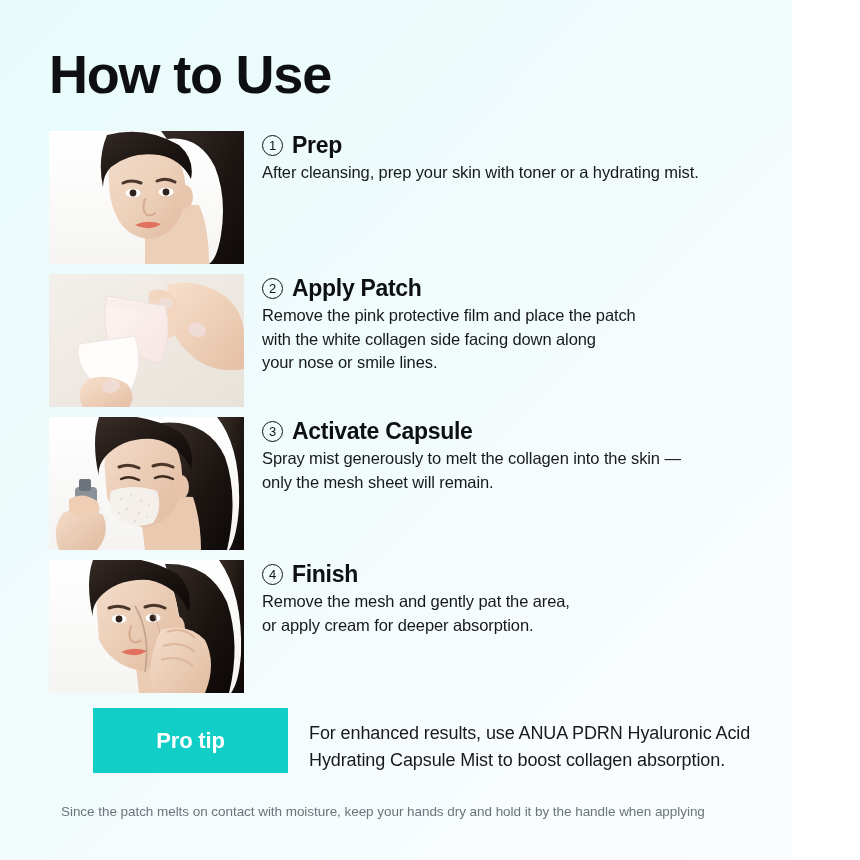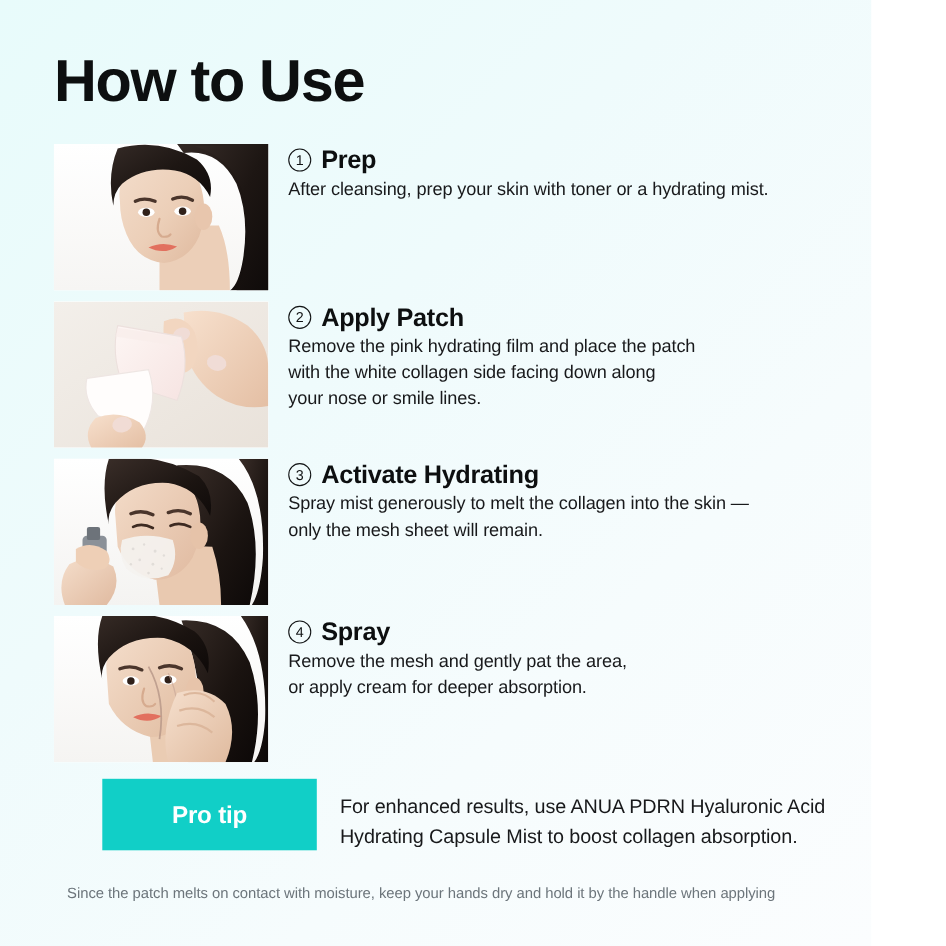--- a/index.html
+++ b/index.html
@@ -225,21 +225,21 @@
           <path d="M38 106 Q58 98 78 110 Q88 122 80 133 L34 133 Q26 118 38 106 Z" fill="url(#skin2)"></path>
           <ellipse cx="62" cy="112" rx="9" ry="7" fill="#f1dcd5" transform="rotate(-10 62 112)"></ellipse>
           <path d="M58 24 L114 33 L110 40 L56 32 Z" fill="#f8ecea" opacity="0.7"></path>
         </svg>
       </div>
       <div class="step-body">
         <div class="step-head">
           <span class="step-num">2</span>
           <span class="step-title">Apply Patch</span>
         </div>
-        <div class="step-desc">Remove the pink hydrating film and place the patch
+        <div class="step-desc">Remove the pink protective film and place the patch
 with the white collagen side facing down along
 your nose or smile lines.</div>
       </div>
     </div>
 
     <div class="step">
       <div class="thumb">
         <svg viewBox="0 0 195 133" preserveAspectRatio="xMidYMid slice" aria-hidden="true">
           <defs>
             <linearGradient id="g3bg" x1="0" y1="0" x2="0" y2="1">
@@ -281,21 +281,21 @@
           <rect x="26" y="70" width="22" height="44" rx="4" fill="#8b9198"></rect>
           <rect x="30" y="62" width="12" height="12" rx="2" fill="#6d737a"></rect>
           <path d="M14 96 Q34 86 54 98 Q62 116 48 133 L10 133 Q2 112 14 96 Z" fill="url(#skin3)"></path>
           <path d="M20 82 Q34 74 48 84 Q54 94 46 100 Q30 104 20 94 Z" fill="#eecfb6"></path>
           <path d="M168 0 Q192 30 190 90 Q188 120 180 133 L195 133 L195 0 Z" fill="url(#hair3)"></path>
         </svg>
       </div>
       <div class="step-body">
         <div class="step-head">
           <span class="step-num">3</span>
-          <span class="step-title">Activate Hydrating</span>
+          <span class="step-title">Activate Capsule</span>
         </div>
         <div class="step-desc">Spray mist generously to melt the collagen into the skin —
 only the mesh sheet will remain.</div>
       </div>
     </div>
 
     <div class="step">
       <div class="thumb">
         <svg viewBox="0 0 195 133" preserveAspectRatio="xMidYMid slice" aria-hidden="true">
           <defs>
@@ -332,21 +332,21 @@
           <path d="M112 70 Q138 62 156 80 Q168 104 156 133 L104 133 Q96 104 112 70 Z" fill="url(#skin4)"></path>
           <path d="M118 72 Q134 66 146 78" stroke="#dcb79c" stroke-width="2" fill="none"></path>
           <path d="M114 86 Q132 80 146 92" stroke="#dcb79c" stroke-width="2" fill="none"></path>
           <path d="M112 100 Q130 94 144 106" stroke="#dcb79c" stroke-width="2" fill="none"></path>
           <path d="M170 0 Q194 34 192 94 Q190 122 182 133 L195 133 L195 0 Z" fill="url(#hair4)"></path>
         </svg>
       </div>
       <div class="step-body">
         <div class="step-head">
           <span class="step-num">4</span>
-          <span class="step-title">Spray</span>
+          <span class="step-title">Finish</span>
         </div>
         <div class="step-desc">Remove the mesh and gently pat the area,
 or apply cream for deeper absorption.</div>
       </div>
     </div>
 
   </div>
 
   <div class="protip">
     <div class="protip-badge">Pro tip</div>

